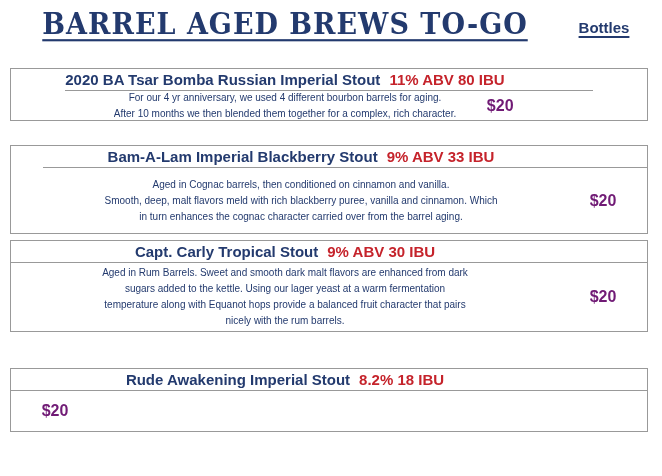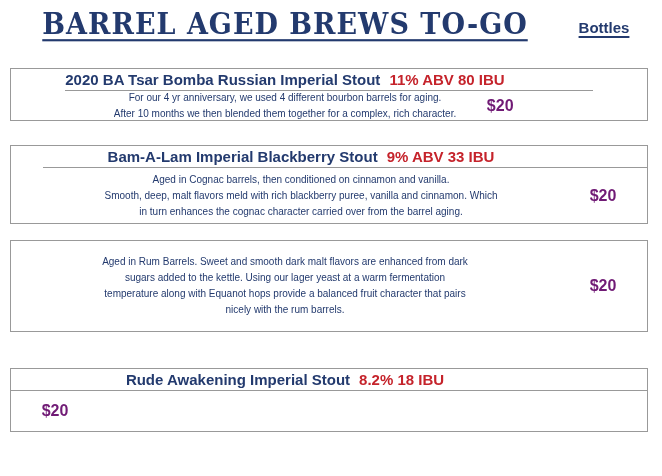--- a/index.html
+++ b/index.html
@@ -34,21 +34,21 @@
   }
   
   .card{
     position:absolute;left:10px;width:638px;
     border:1px solid #999999;
     box-sizing:border-box;
     background:#ffffff;
     display:flex;flex-direction:column;
   }
   .card-1{top:68px;height:53px;align-items:center;}
-  .card-2{top:145px;height:79px;padding-left:32px;}
+  .card-2{top:145px;height:89px;padding-left:32px;}
   .card-3{top:240px;height:92px;}
   .card-4{top:355px;height:64px;margin-top:13px;}
   .title-row{
     height:22px;min-height:22px;
     border-bottom:1px solid #999999;
     box-sizing:border-box;
     padding-right:88px;           
     display:flex;align-items:center;justify-content:center;
     white-space:nowrap;
   }
@@ -103,20 +103,24 @@
   </div>
   <div class="body-row">
     <div class="desc-cell">Aged in Cognac barrels, then conditioned on cinnamon and vanilla.
 Smooth, deep, malt flavors meld with rich blackberry puree, vanilla and cinnamon. Which
 in turn enhances the cognac character carried over from the barrel aging.</div>
     <div class="price-cell">$20</div>
   </div>
 </div>
 
 <div class="card card-3">
+  <div class="title-row">
+    <span class="item-name">Capt. Carly Tropical Stout</span>
+    <span class="item-stats">9% ABV 30 IBU</span>
+  </div>
   <div class="body-row">
     <div class="desc-cell">Aged in Rum Barrels. Sweet and smooth dark malt flavors are enhanced from dark
 sugars added to the kettle.  Using our lager yeast at a warm fermentation
 temperature along with Equanot hops provide a balanced fruit character that pairs
 nicely with the rum barrels.</div>
     <div class="price-cell">$20</div>
   </div>
 </div>
 
 <div class="card card-4">

